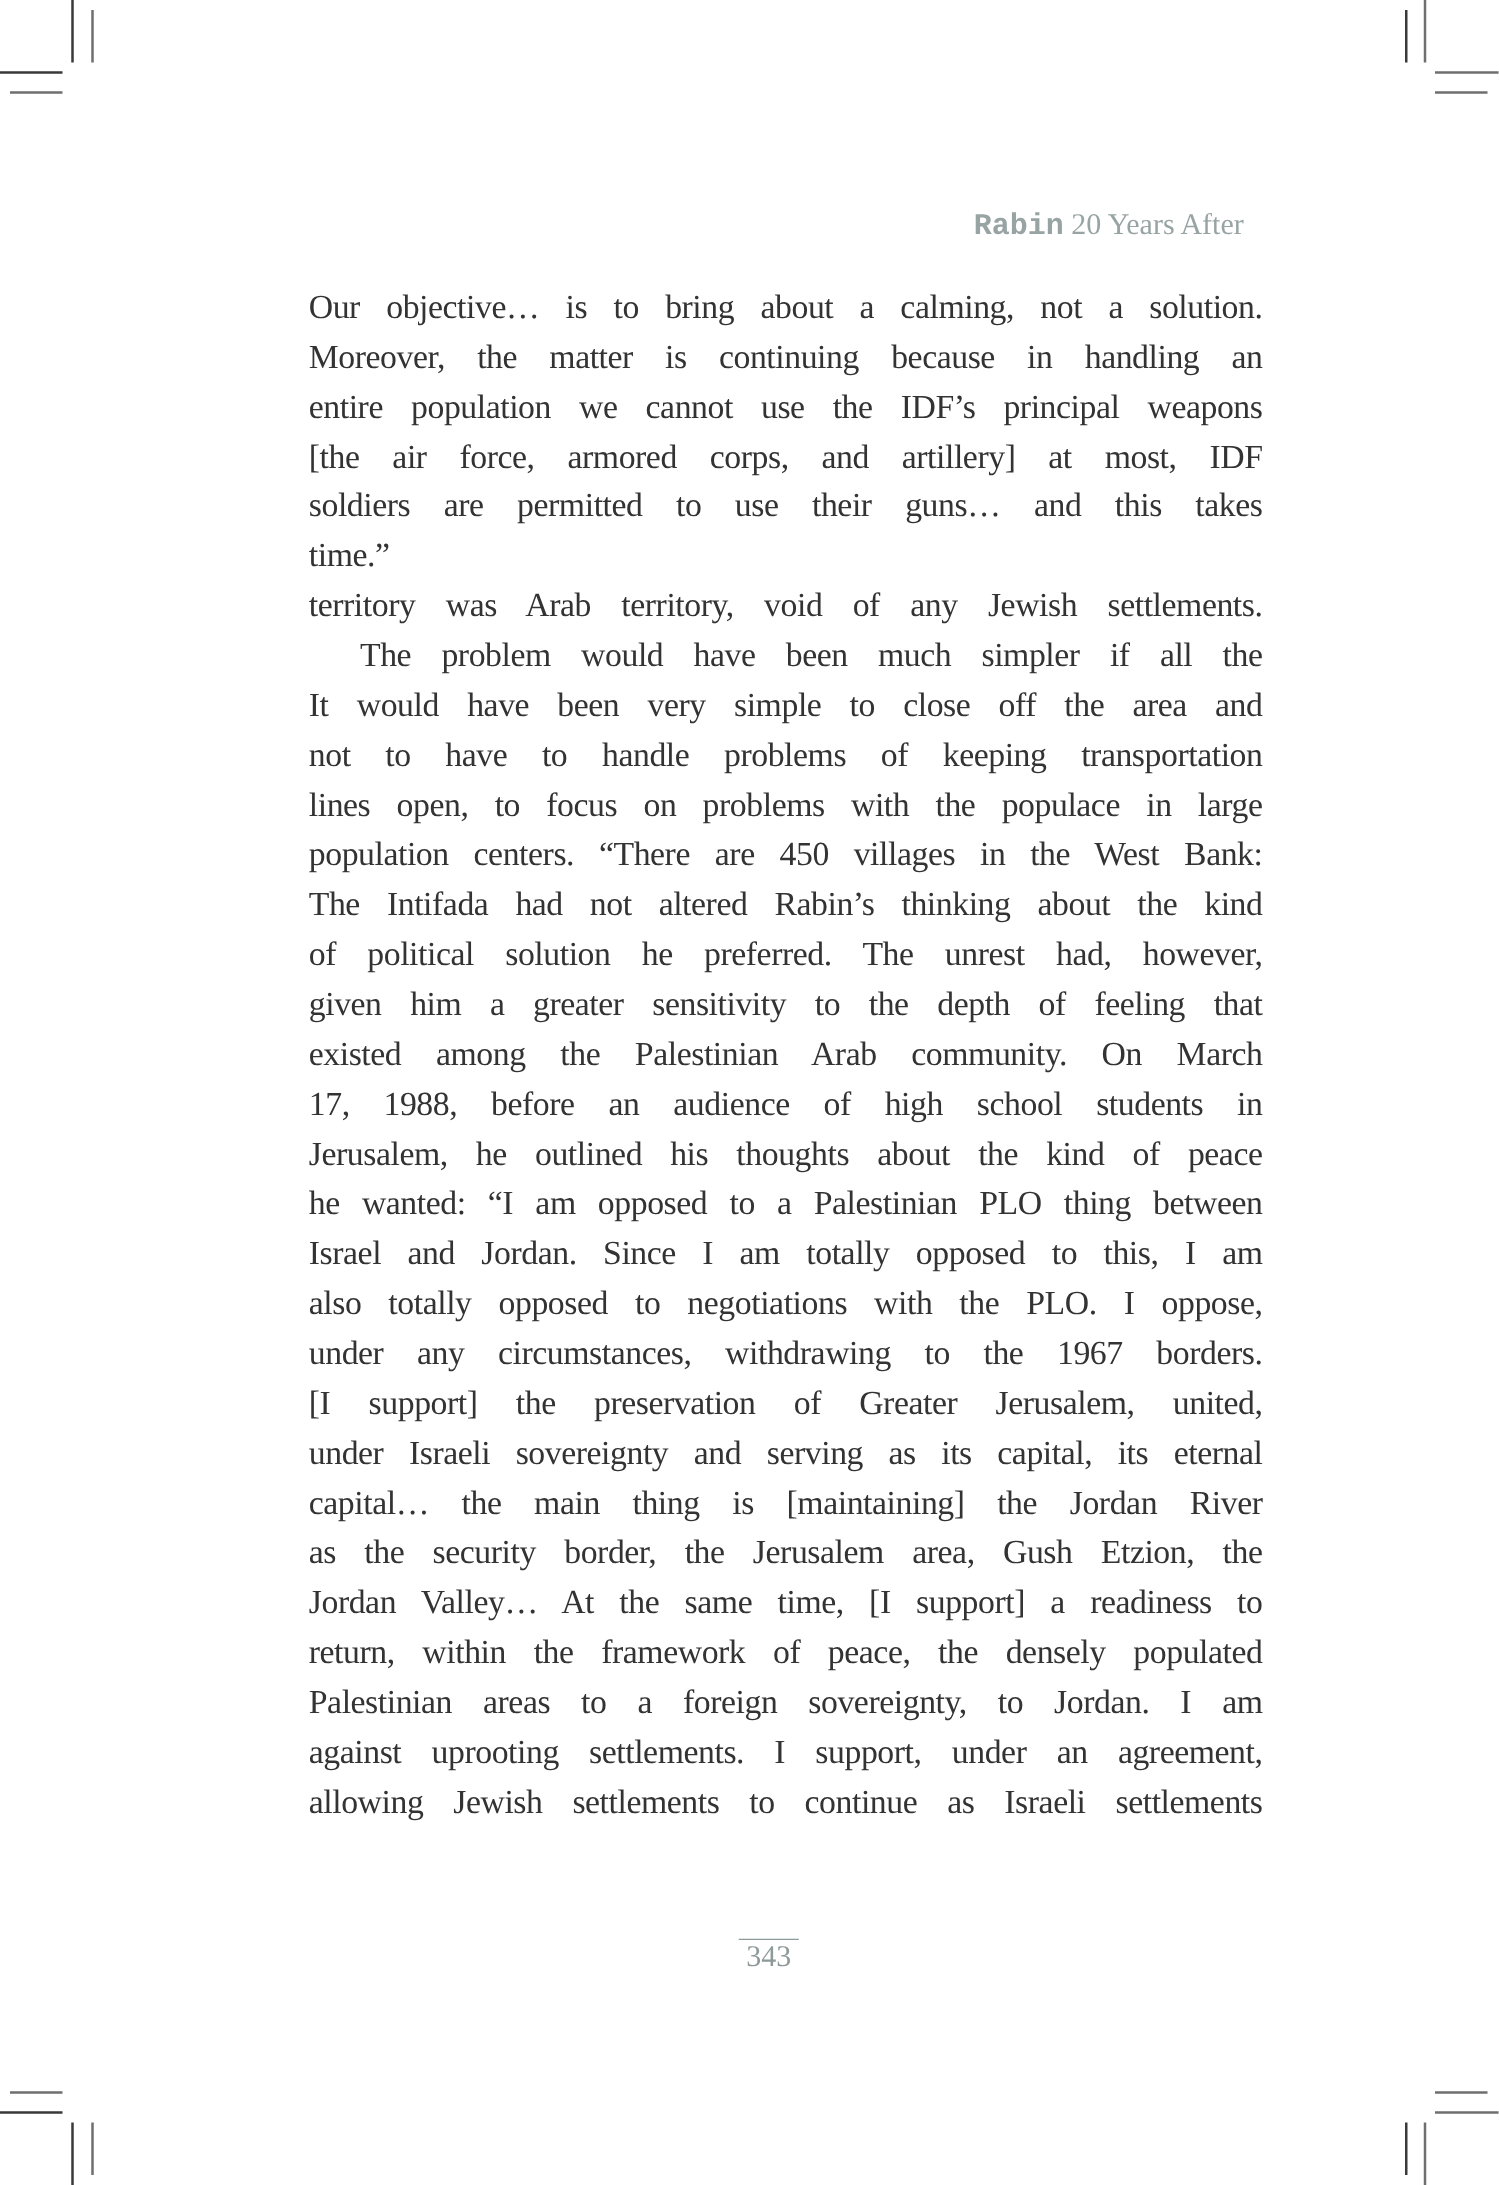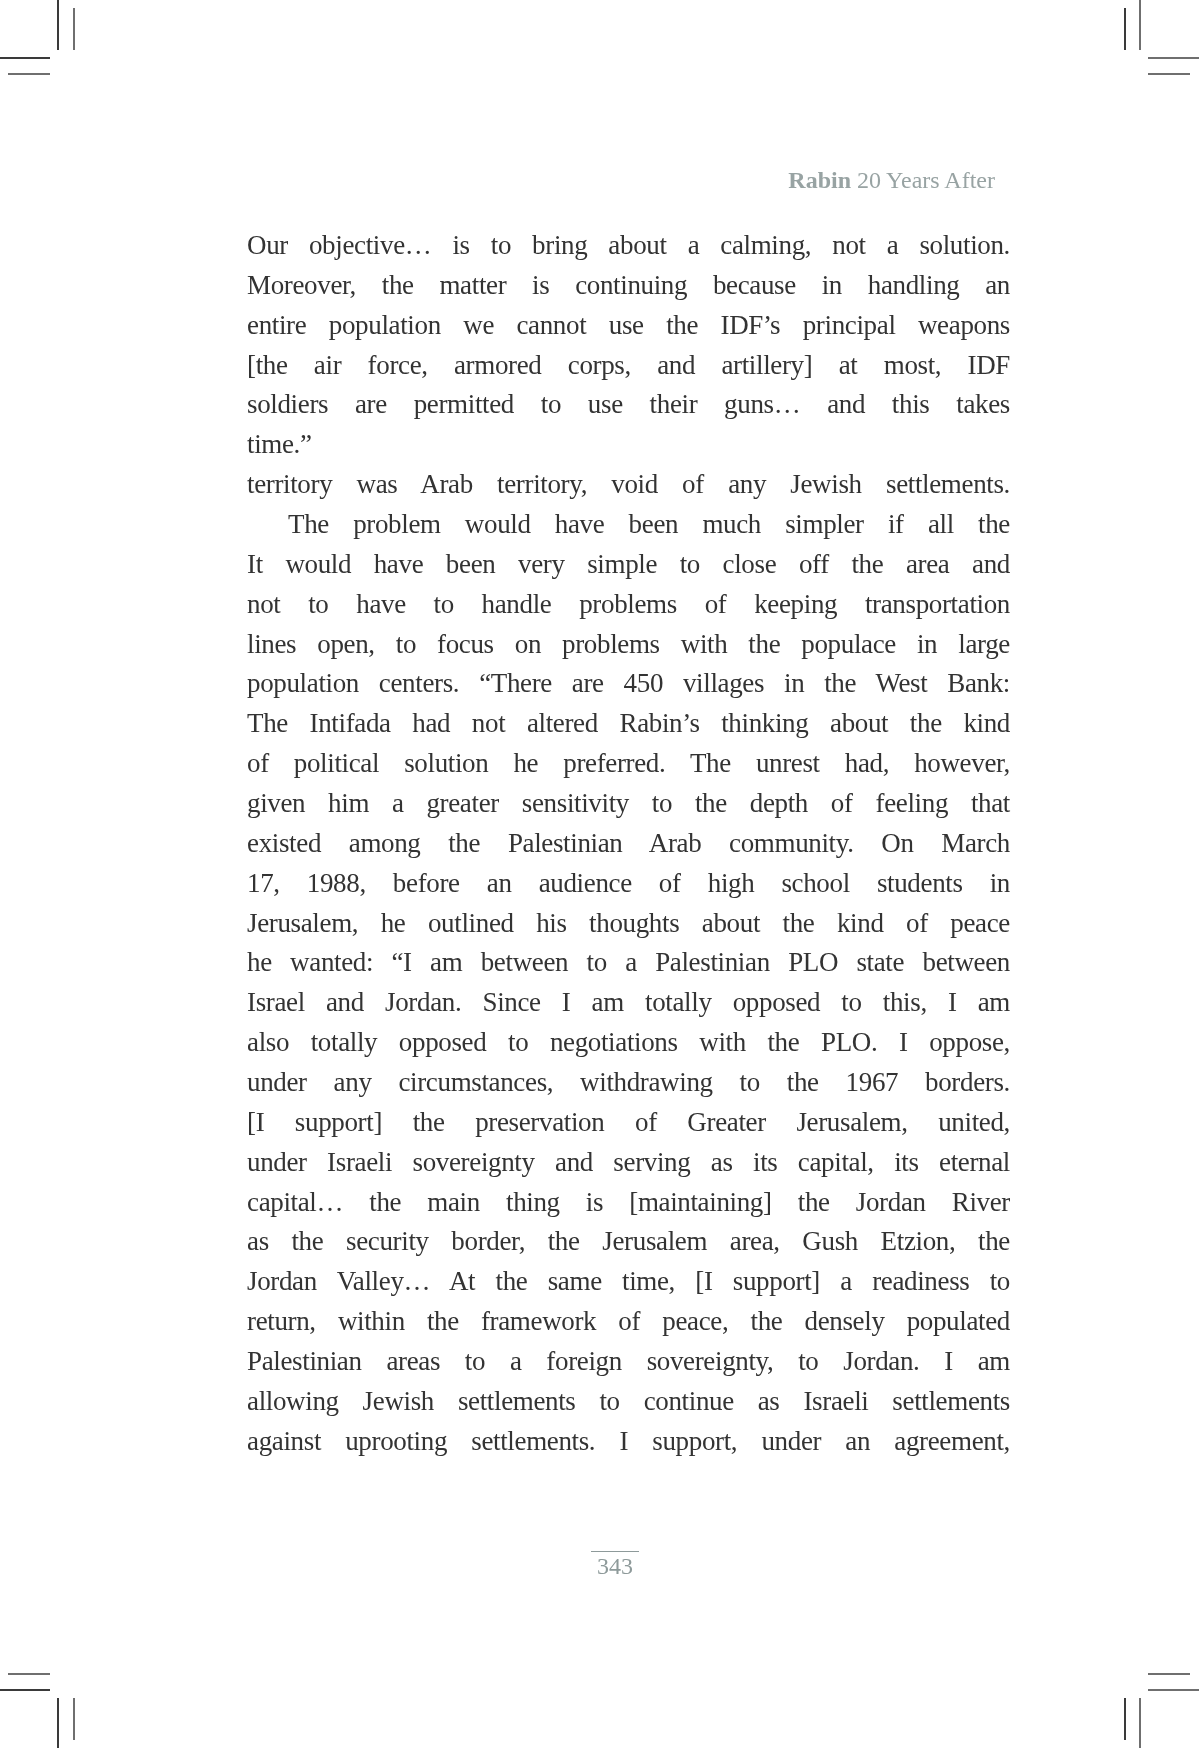--- a/index.html
+++ b/index.html
@@ -28,20 +28,21 @@
     width: 295px;
     top: 164px;
     text-align: right;
     color: #98a3a3;
     font-size: 24px;
     line-height: 32px;
     white-space: nowrap;
   }
   .running-head .book {
     font-weight: bold;
+    font-family: Liberation Mono, monospace;
   }
 
   .body-text {
     position: absolute;
     left: 231px;
     top: 226px;
     width: 763px;
     color: #333333;
     font-size: 27px;
     margin-left: 16px;
@@ -126,32 +127,32 @@
     <div class="line">It would have been very simple to close off the area and</div>
     <div class="line">not to have to handle problems of keeping transportation</div>
     <div class="line">lines open, to focus on problems with the populace in large</div>
     <div class="line">population centers. “There are 450 villages in the West Bank:</div>
     <div class="line">The Intifada had not altered Rabin’s thinking about the kind</div>
     <div class="line">of political solution he preferred. The unrest had, however,</div>
     <div class="line">given him a greater sensitivity to the depth of feeling that</div>
     <div class="line">existed among the Palestinian Arab community. On March</div>
     <div class="line">17, 1988, before an audience of high school students in</div>
     <div class="line">Jerusalem, he outlined his thoughts about the kind of peace</div>
-    <div class="line">he wanted: “I am between to a Palestinian PLO state between</div>
+    <div class="line">he wanted: “I am opposed to a Palestinian PLO thing between</div>
     <div class="line">Israel and Jordan. Since I am totally opposed to this, I am</div>
     <div class="line">also totally opposed to negotiations with the PLO. I oppose,</div>
     <div class="line">under any circumstances, withdrawing to the 1967 borders.</div>
     <div class="line">[I support] the preservation of Greater Jerusalem, united,</div>
     <div class="line">under Israeli sovereignty and serving as its capital, its eternal</div>
     <div class="line">capital… the main thing is [maintaining] the Jordan River</div>
     <div class="line">as the security border, the Jerusalem area, Gush Etzion, the</div>
     <div class="line">Jordan Valley… At the same time, [I support] a readiness to</div>
     <div class="line">return, within the framework of peace, the densely populated</div>
     <div class="line">Palestinian areas to a foreign sovereignty, to Jordan. I am</div>
+    <div class="line">against uprooting settlements. I support, under an agreement,</div>
     <div class="line">allowing Jewish settlements to continue as Israeli settlements</div>
-    <div class="line">against uprooting settlements. I support, under an agreement,</div>
   </div>
 </div>
 
 <div class="folio">
   <span class="folio-rule"></span>
   <span class="folio-num">343</span>
 </div>
 
 </body></html>

